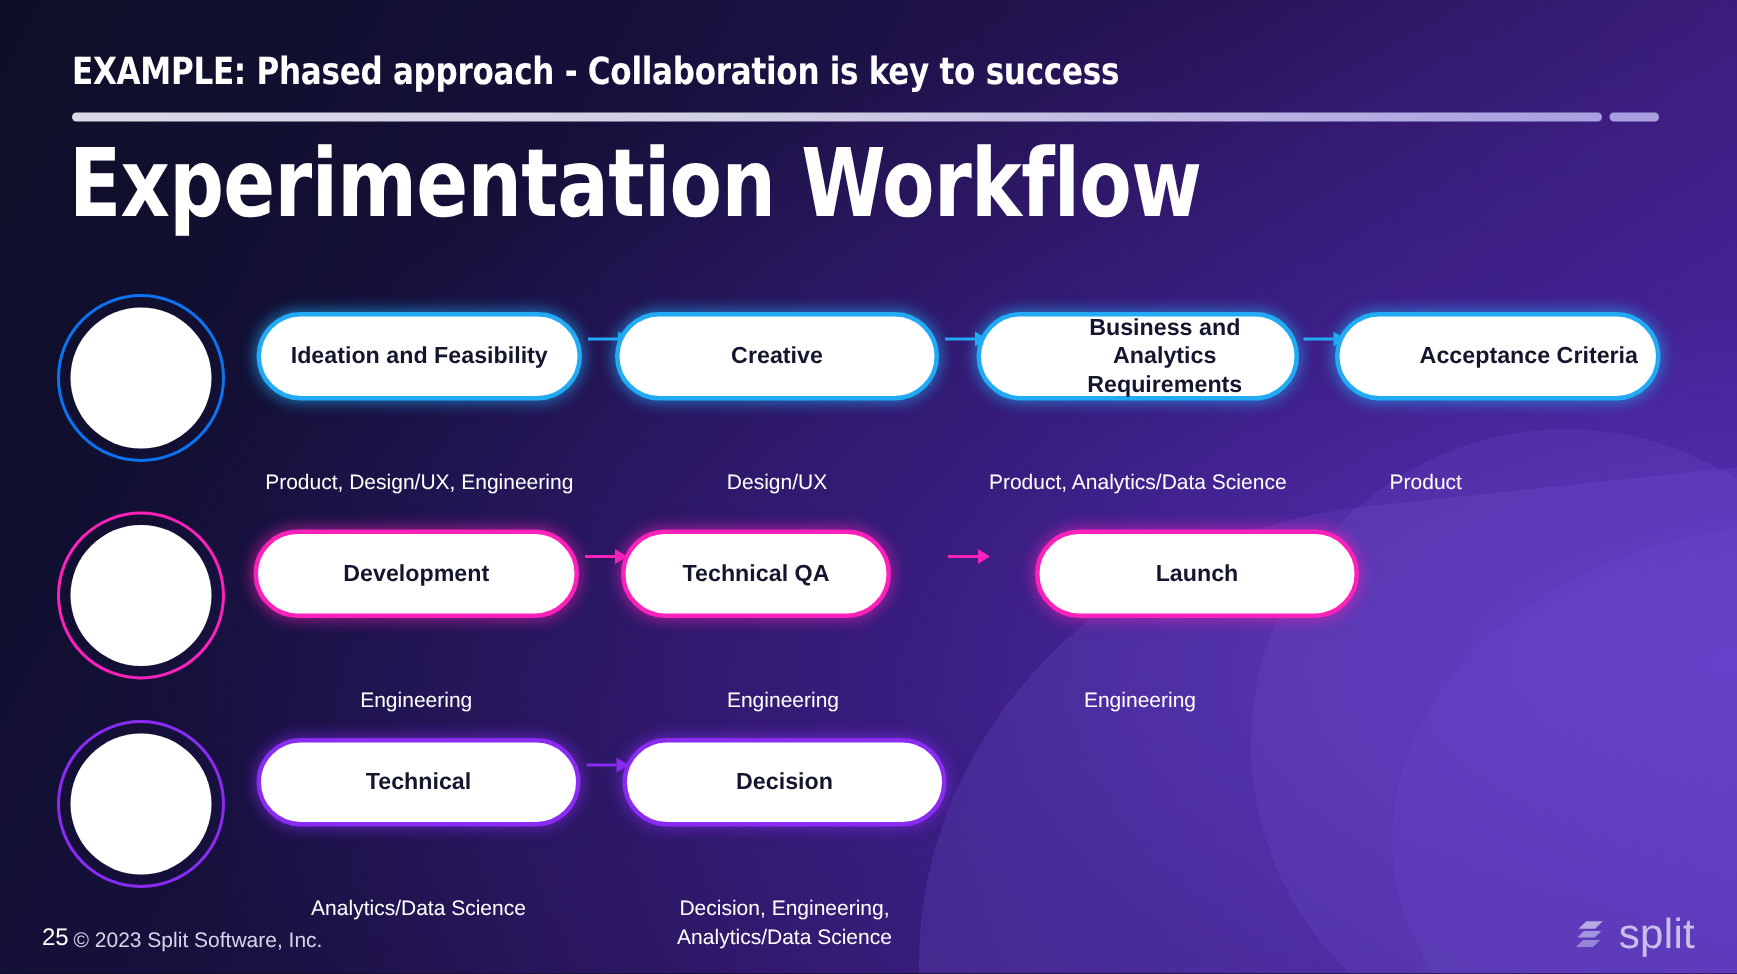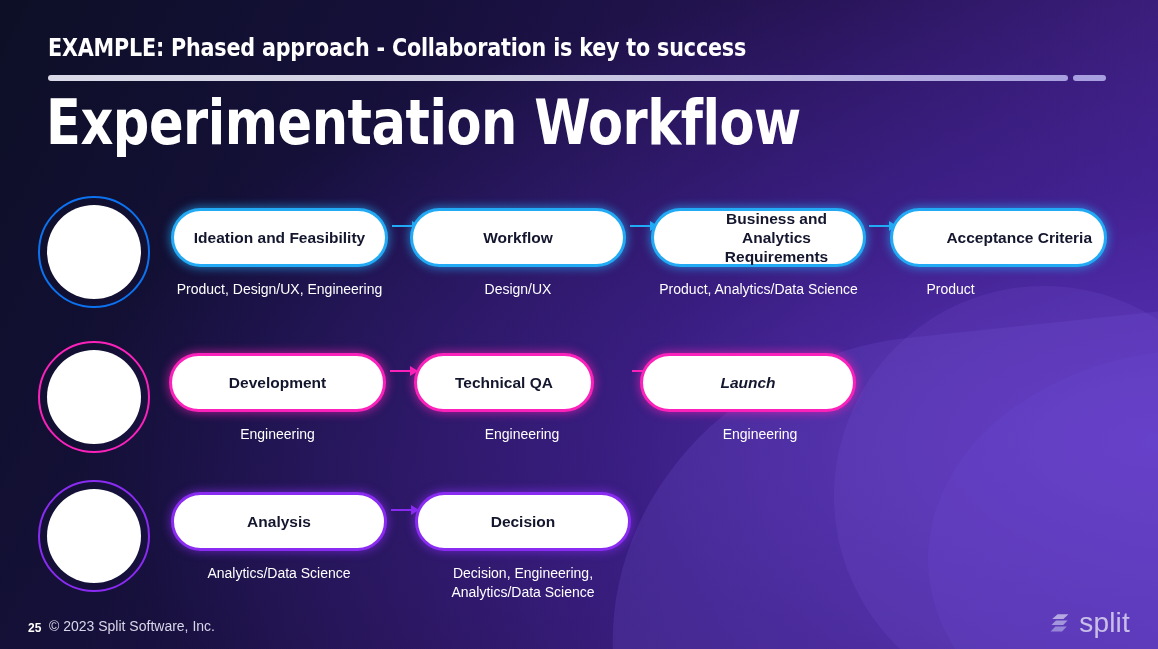--- a/index.html
+++ b/index.html
@@ -184,20 +184,21 @@
   }
 
   
   .caption {
     position: absolute;
     text-align: center;
     color: #ffffff;
     font-size: 14px;
     line-height: 19px;
     font-weight: normal;
+    margin-top: 32px;
   }
 
   
   .arrow {
     position: absolute;
     top: 26px;
     height: 8px;
     display: flex;
     align-items: center;
   }
@@ -215,22 +216,22 @@
   .a-blue { color: #22aaf5; }
   .a-pink { color: #fa22ba; }
   .a-purple { color: #8a2bf2; }
 
   
   .page-num {
     position: absolute;
     left: 28px;
     bottom: 14px;
     color: #ffffff;
-    font-size: 12px;
-    font-weight: bold;
+    font-size: 16px;
+    font-weight: normal;
   }
   .copyright {
     position: absolute;
     left: 49px;
     bottom: 15px;
     color: #d8d6ea;
     font-size: 14px;
     white-space: nowrap;
   }
   .logo {
@@ -278,21 +279,21 @@
       <span>Ideation and Feasibility</span>
     </div>
     <div class="caption" style="left:171px; width:217px; top:84px;">Product, Design/UX, Engineering</div>
 
     <div class="arrow a-blue" style="left:392px; width:28px;">
       <div class="shaft"></div>
       <div class="head"></div>
     </div>
 
     <div class="card c-blue" style="left:410px; width:216px; top:12px;">
-      <span>Workflow</span>
+      <span>Creative</span>
     </div>
     <div class="caption" style="left:410px; width:216px; top:84px;">Design/UX</div>
 
     <div class="arrow a-blue" style="left:630px; width:28px;">
       <div class="shaft"></div>
       <div class="head"></div>
     </div>
 
     <div class="card c-blue" style="left:651px; width:215px; top:12px;padding-left:36px;">
       <span>Business and Analytics Requirements</span>
@@ -332,37 +333,37 @@
     <div class="card c-pink" style="left:414px; width:180px; top:12px;">
       <span>Technical QA</span>
     </div>
     <div class="caption" style="left:414px; width:216px; top:84px;">Engineering</div>
 
     <div class="arrow a-pink" style="left:632px; width:28px;">
       <div class="shaft"></div>
       <div class="head"></div>
     </div>
 
-    <div class="card c-pink" style="left:640px; width:216px; top:12px;font-style:italic;">
+    <div class="card c-pink" style="left:690px; width:216px; top:12px;">
       <span>Launch</span>
     </div>
     <div class="caption" style="left:652px; width:216px; top:84px;">Engineering</div>
   </div>
 
   <div class="row row-3">
     <div class="phase phase-3">
       <div class="phase-ring"></div>
       <div class="phase-disc">
         <span>Phase</span>
         <span>3</span>
       </div>
     </div>
 
     <div class="card c-purple" style="left:171px; width:216px; top:12px;">
-      <span>Analysis</span>
+      <span>Technical</span>
     </div>
     <div class="caption" style="left:171px; width:216px; top:84px;">Analytics/Data Science</div>
 
     <div class="arrow a-purple" style="left:391px; width:28px;">
       <div class="shaft"></div>
       <div class="head"></div>
     </div>
 
     <div class="card c-purple" style="left:415px; width:216px; top:12px;">
       <span>Decision</span>

